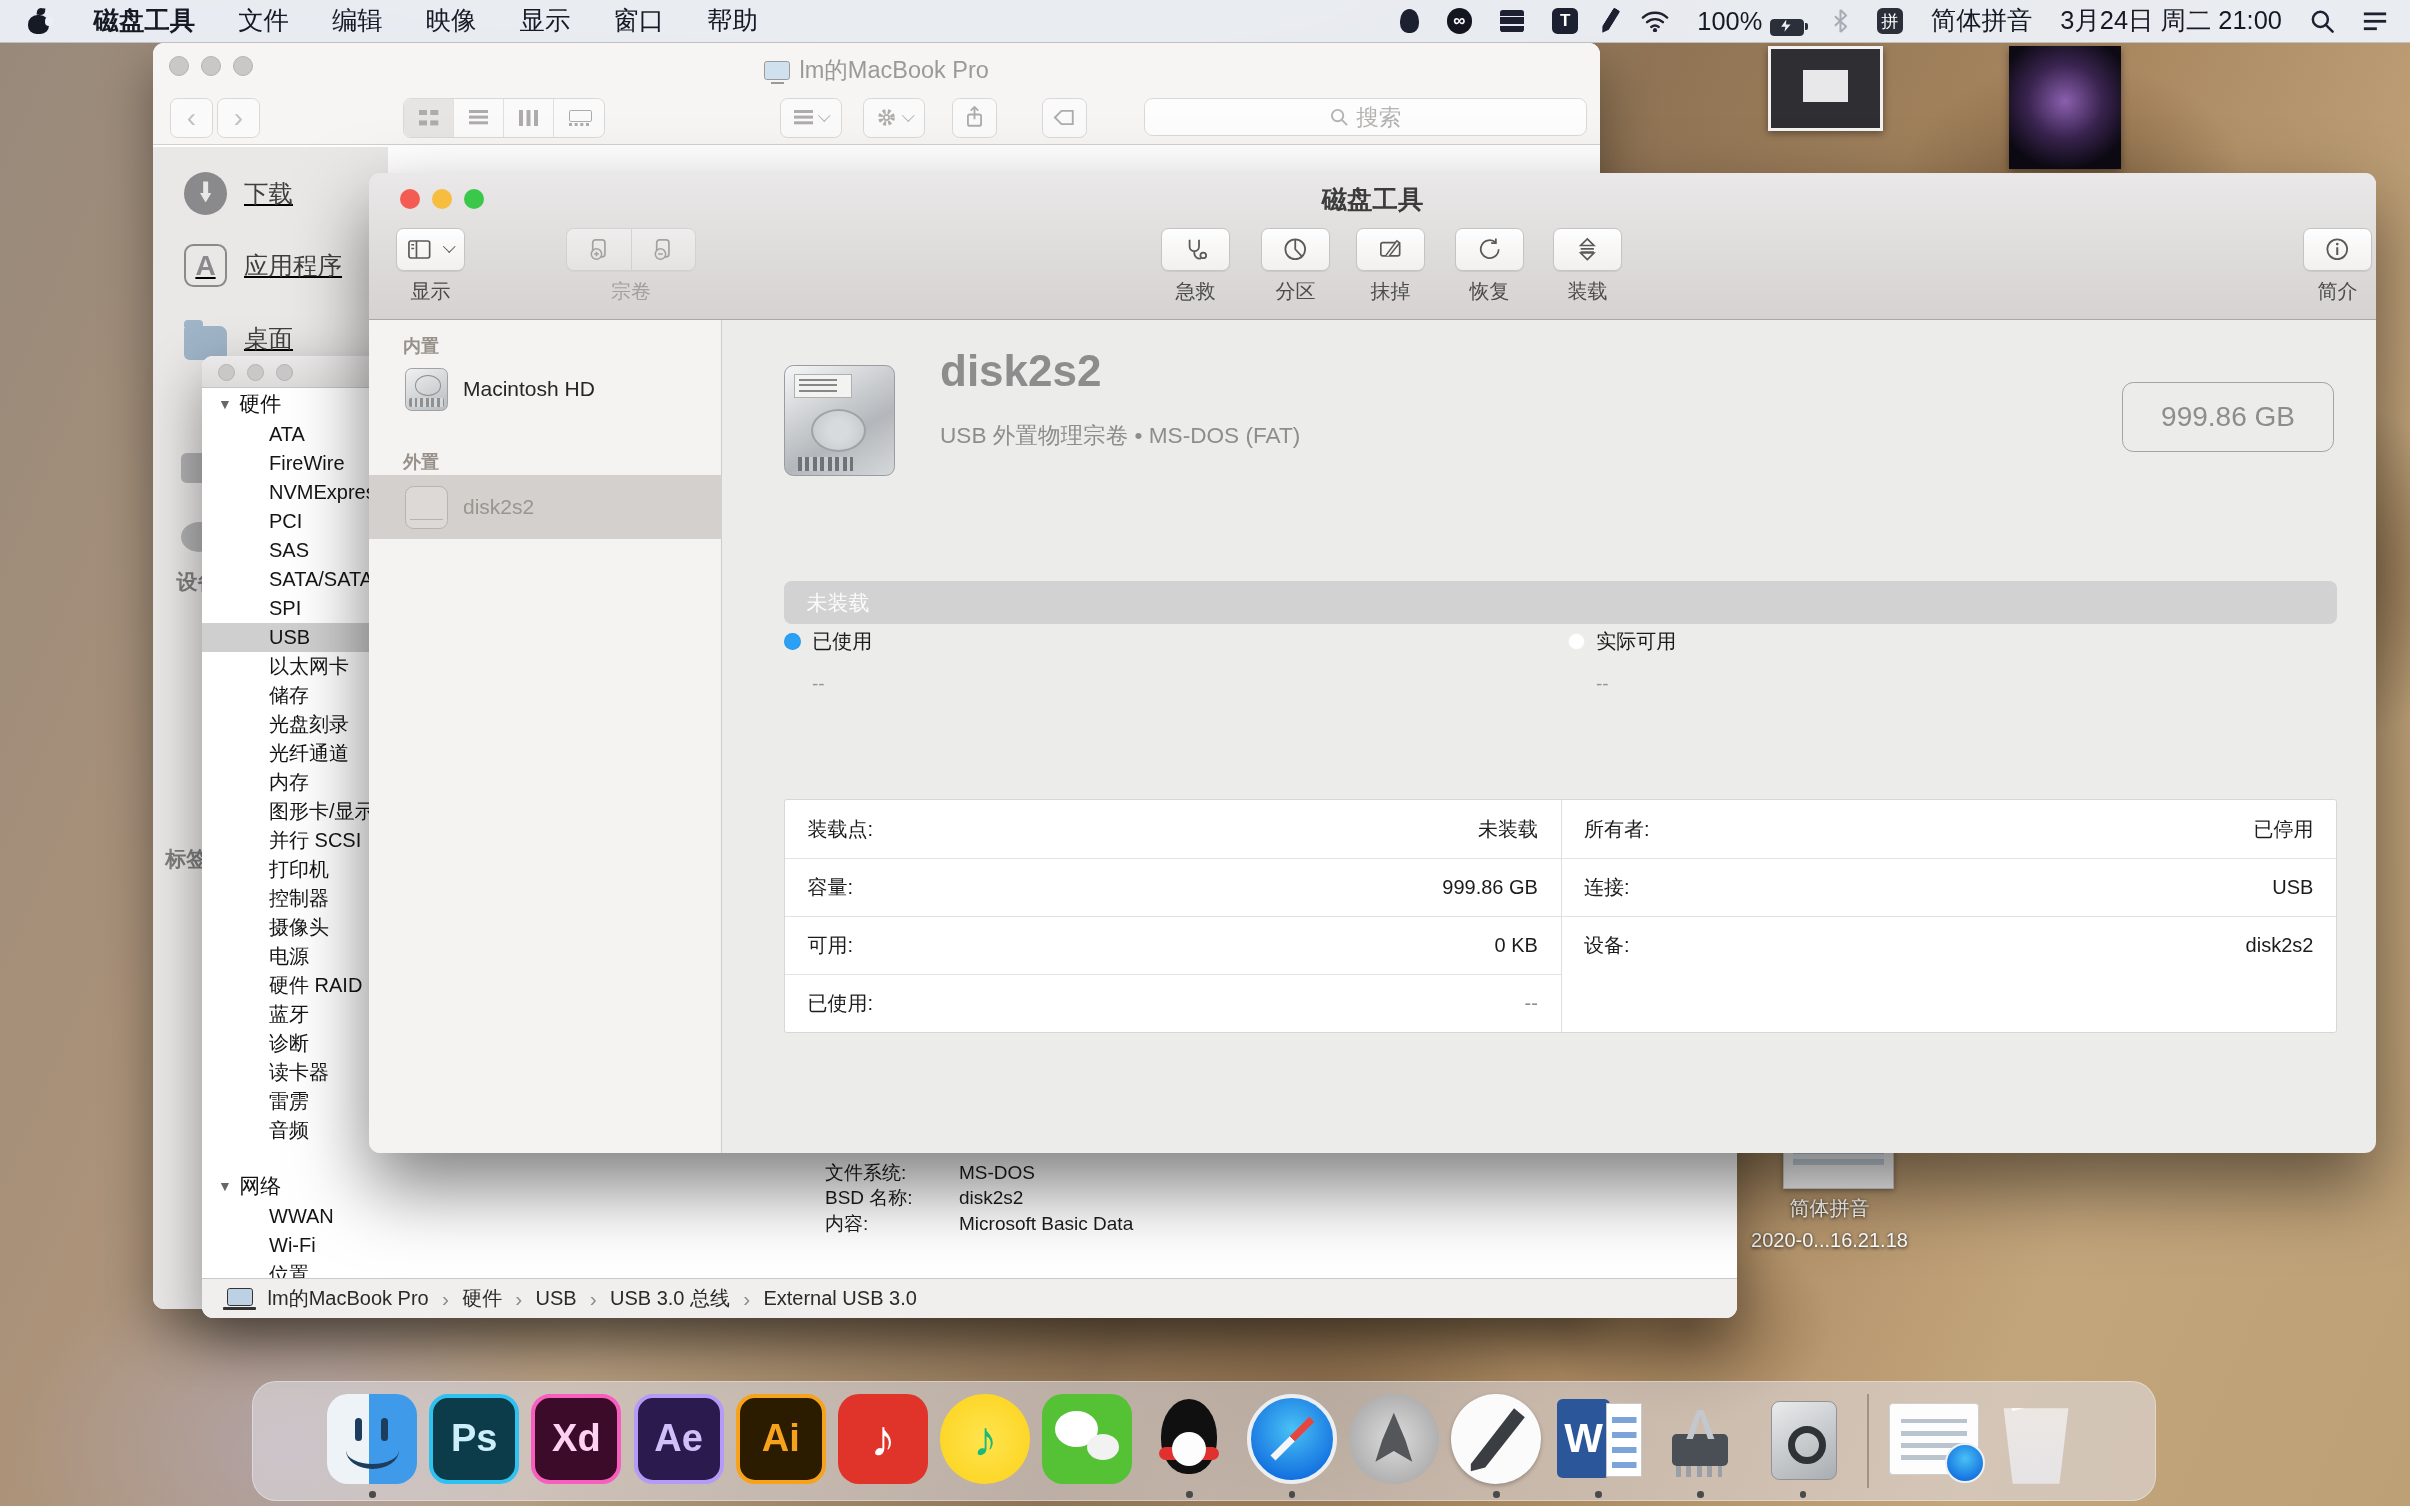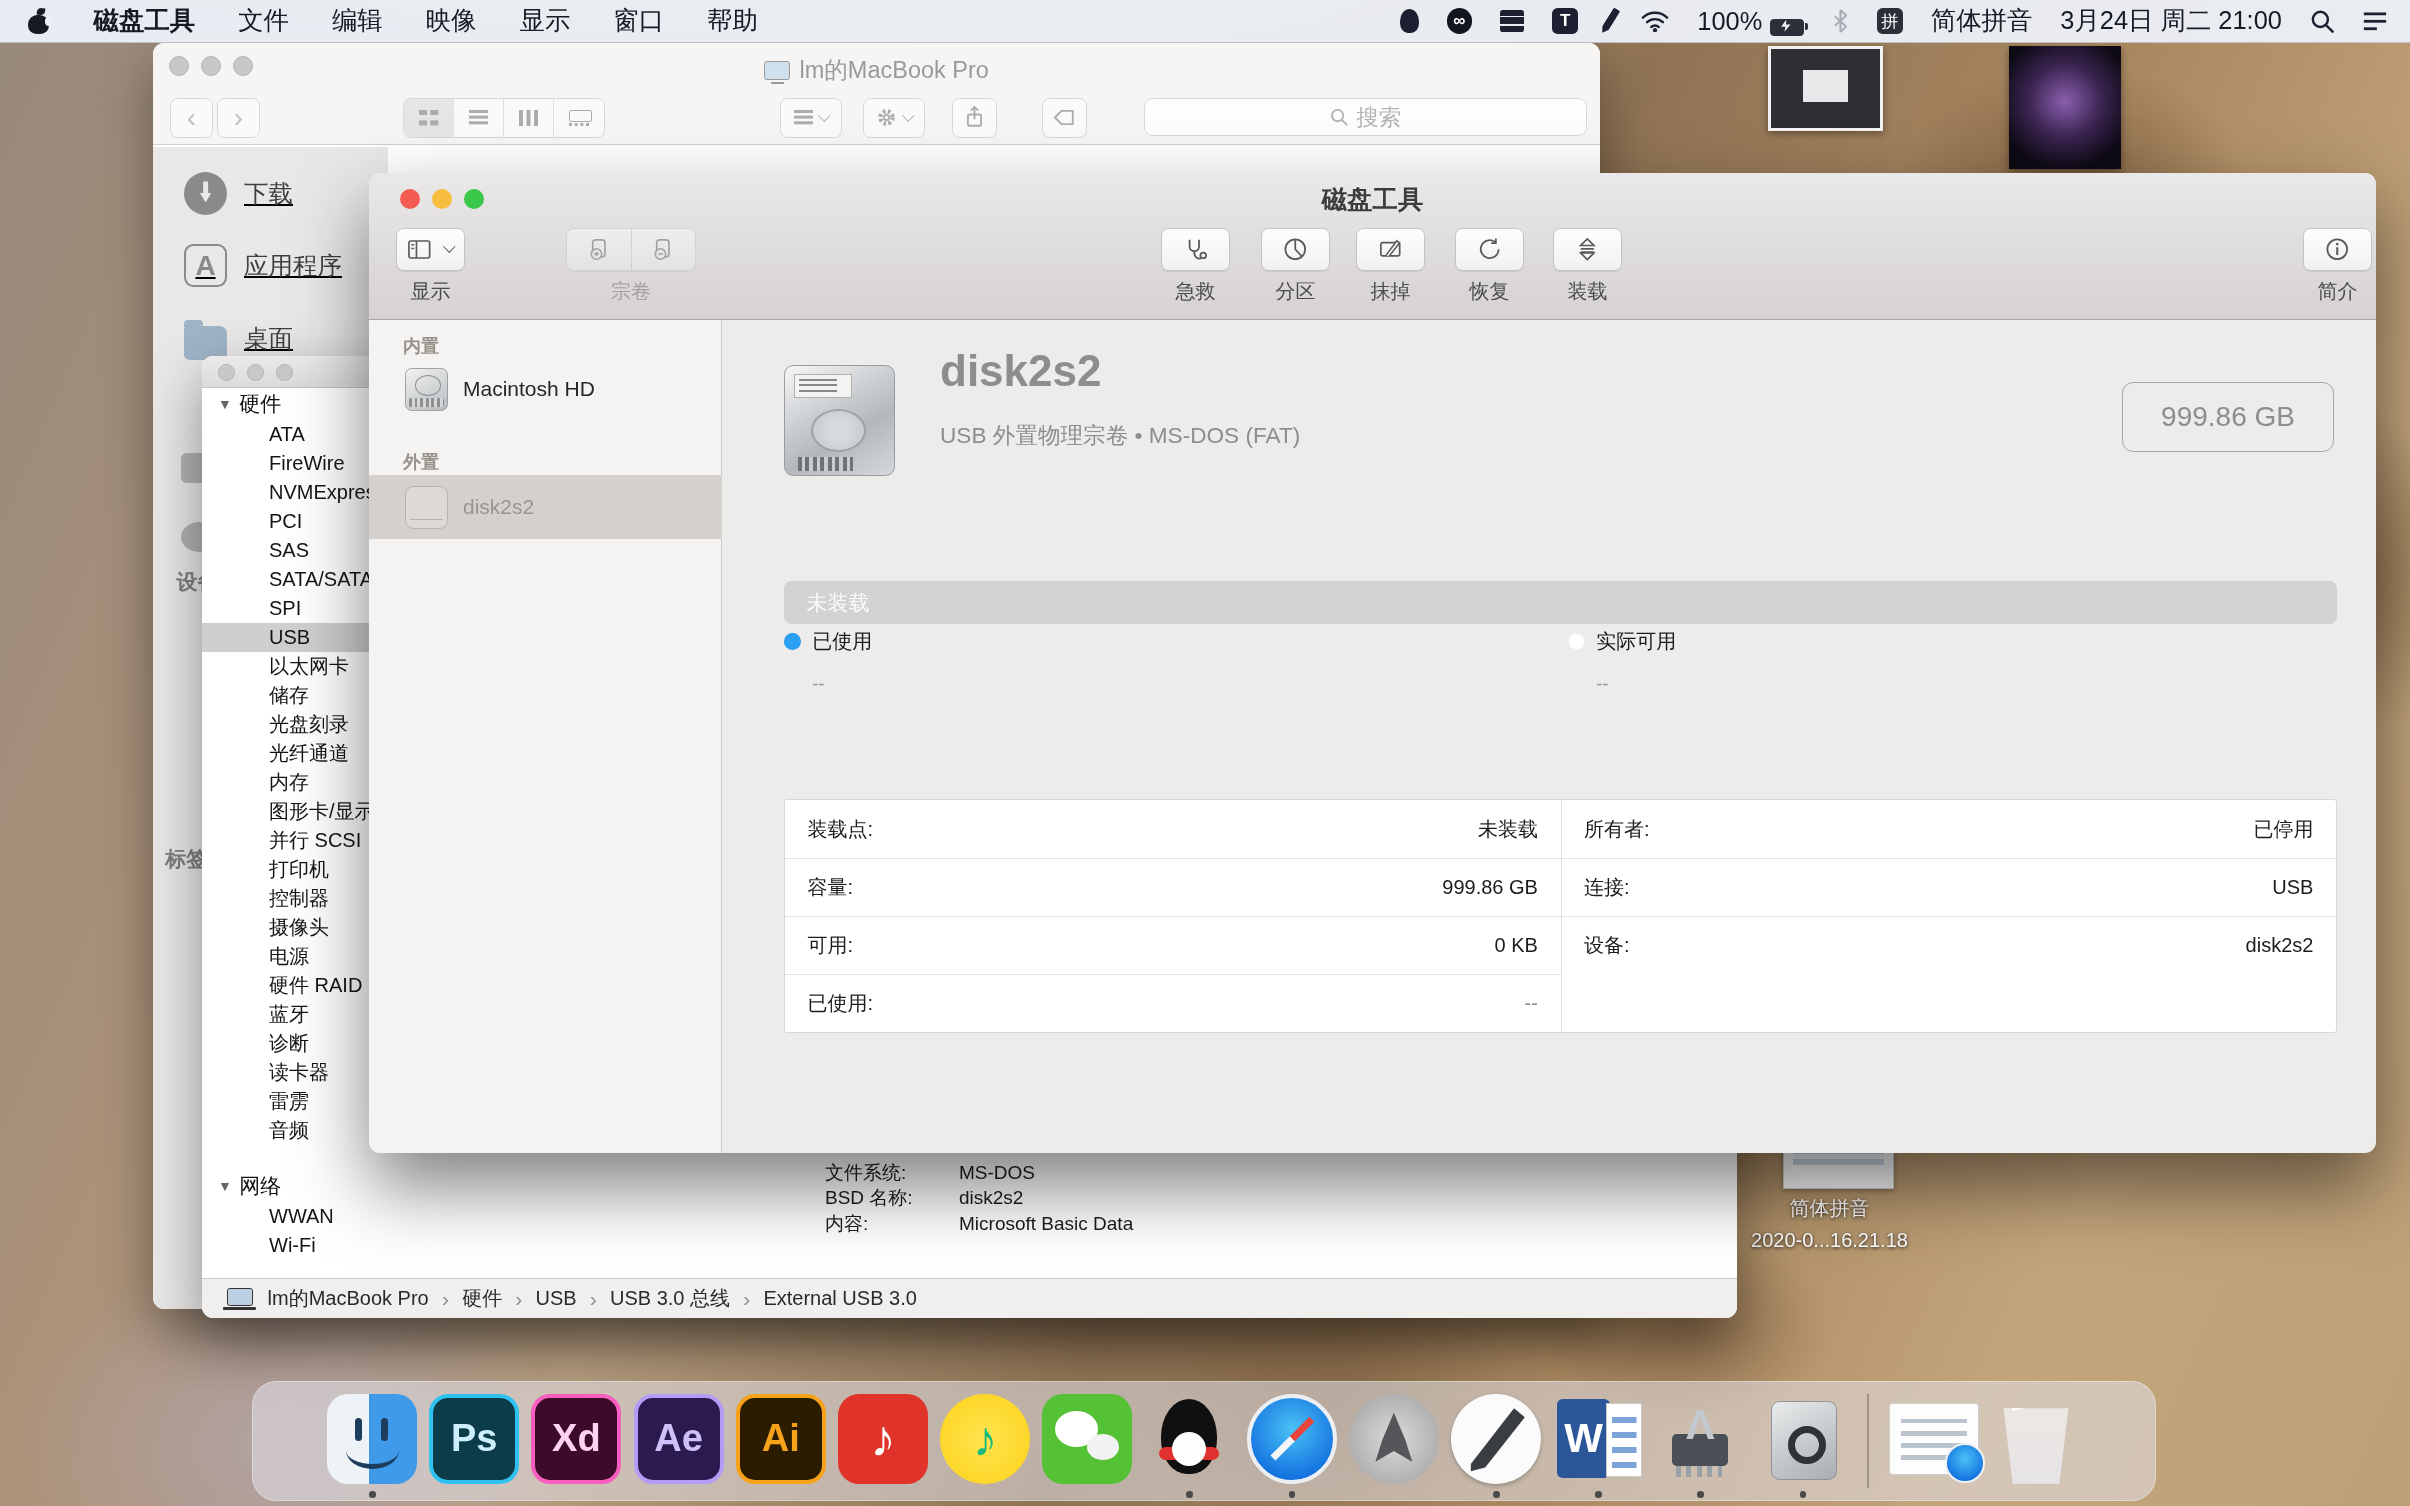--- a/index.html
+++ b/index.html
@@ -421,20 +421,21 @@
         <div class="si-row">诊断</div>
         <div class="si-row">读卡器</div>
         <div class="si-row">雷雳</div>
         <div class="si-row">音频</div>
         <div class="si-header net">
           <span class="tri">▼</span>
           <span>网络</span>
         </div>
         <div class="si-row">WWAN</div>
         <div class="si-row">Wi-Fi</div>
+        <div class="si-row">位置</div>
       </div>
     <div class="si-content">
       <div class="si-details" id="si-details">
           <div class="sid-row">
             <span class="l">文件系统:</span>
             <span class="v">MS-DOS</span>
           </div>
           <div class="sid-row">
             <span class="l">BSD 名称:</span>
             <span class="v">disk2s2</span>

